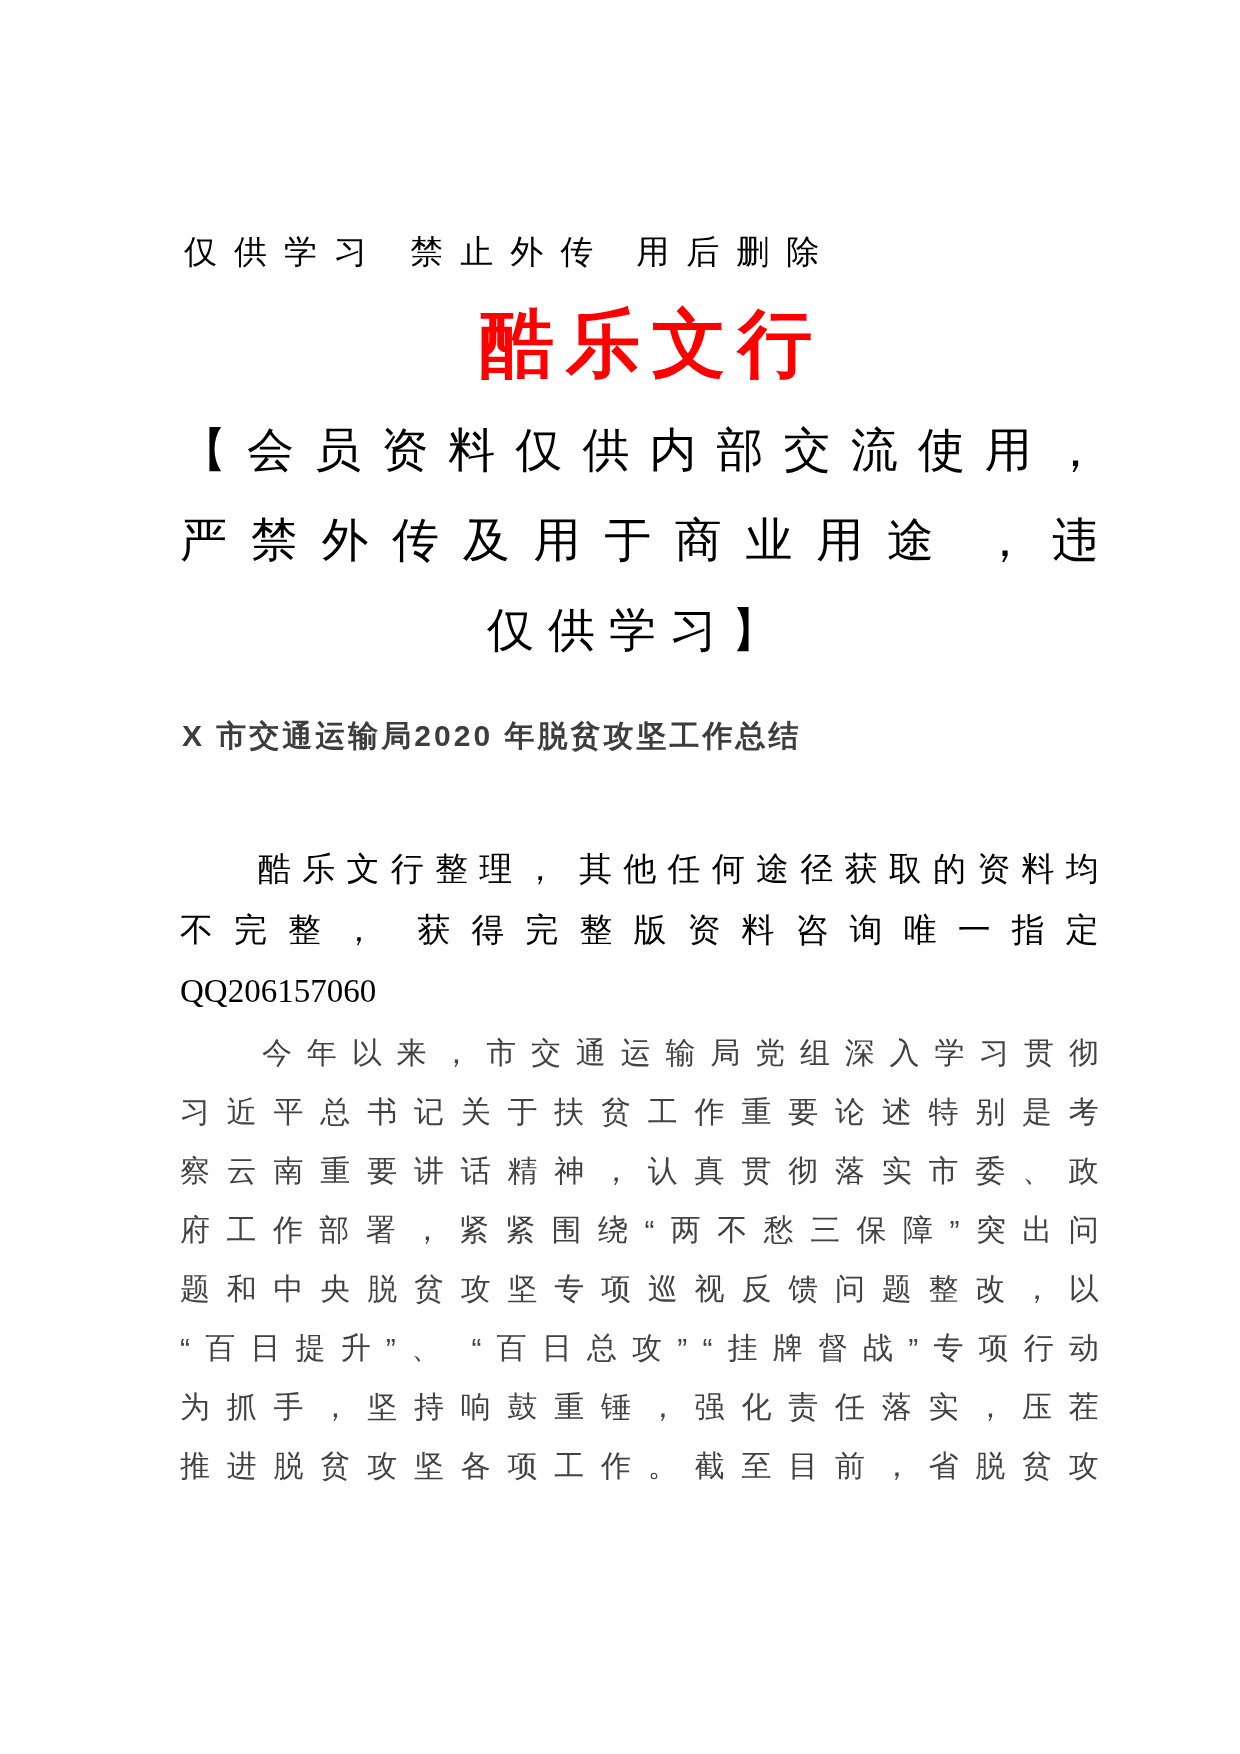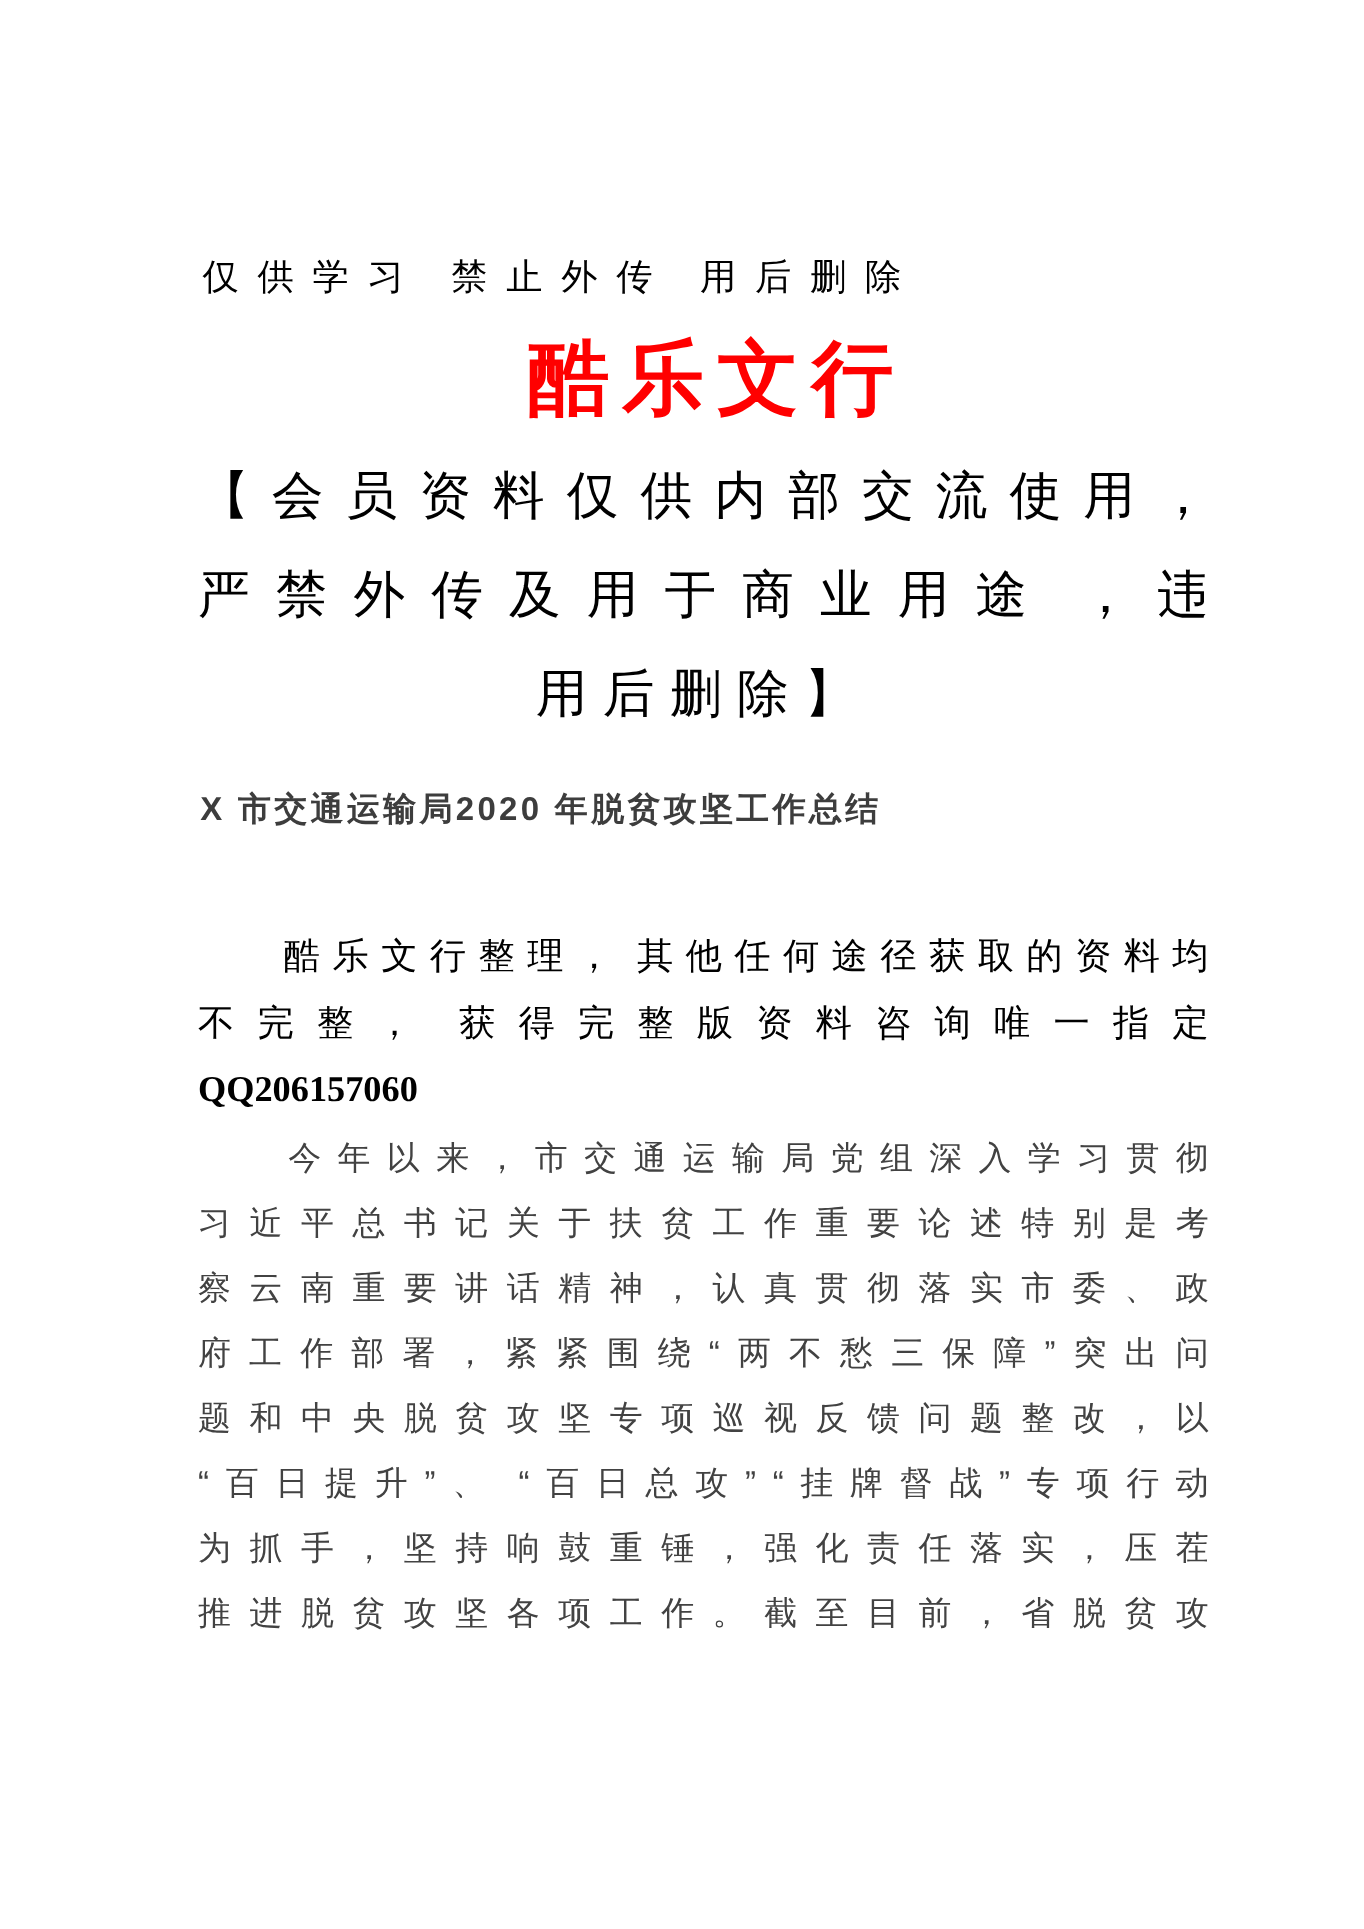--- a/index.html
+++ b/index.html
@@ -41,21 +41,21 @@
     font-size:30px; font-weight:bold; letter-spacing:3px;
     color:#3d3d3d; line-height:52px; white-space:pre;
   }
   
   .para1{
     position:absolute; left:148px; top:839px; width:919px;
     font-family:"Liberation Serif","DejaVu Serif",serif;
     font-size:33px; color:#000000;
   }
   .para1 .jline{height:61px;}
-  .para1 .plain-line{height:61px; display:flex; align-items:center;font-weight:bold;}
+  .para1 .plain-line{height:61px; display:flex; align-items:center;}
   
   .para2{
     position:absolute; left:148px; top:1024px; width:919px;
     font-size:30px; color:#424242;
   }
   .para2 .jline{height:59px;}
   
   .jline{
     display:flex; justify-content:space-between; align-items:center;
   }
@@ -97,21 +97,21 @@
         <span>用</span>
         <span>于</span>
         <span>商</span>
         <span>业</span>
         <span>用</span>
         <span>途</span>
         <span> </span>
         <span>，</span>
         <span>违</span>
       </div>
-    <div class="center-line">用后删除】</div>
+    <div class="center-line">仅供学习】</div>
   </div>
 
   <div class="doc-title">X 市交通运输局2020 年脱贫攻坚工作总结</div>
 
   <div class="para1">
     <div class="jline ind1">
         <span>酷</span>
         <span>乐</span>
         <span>文</span>
         <span>行</span>

